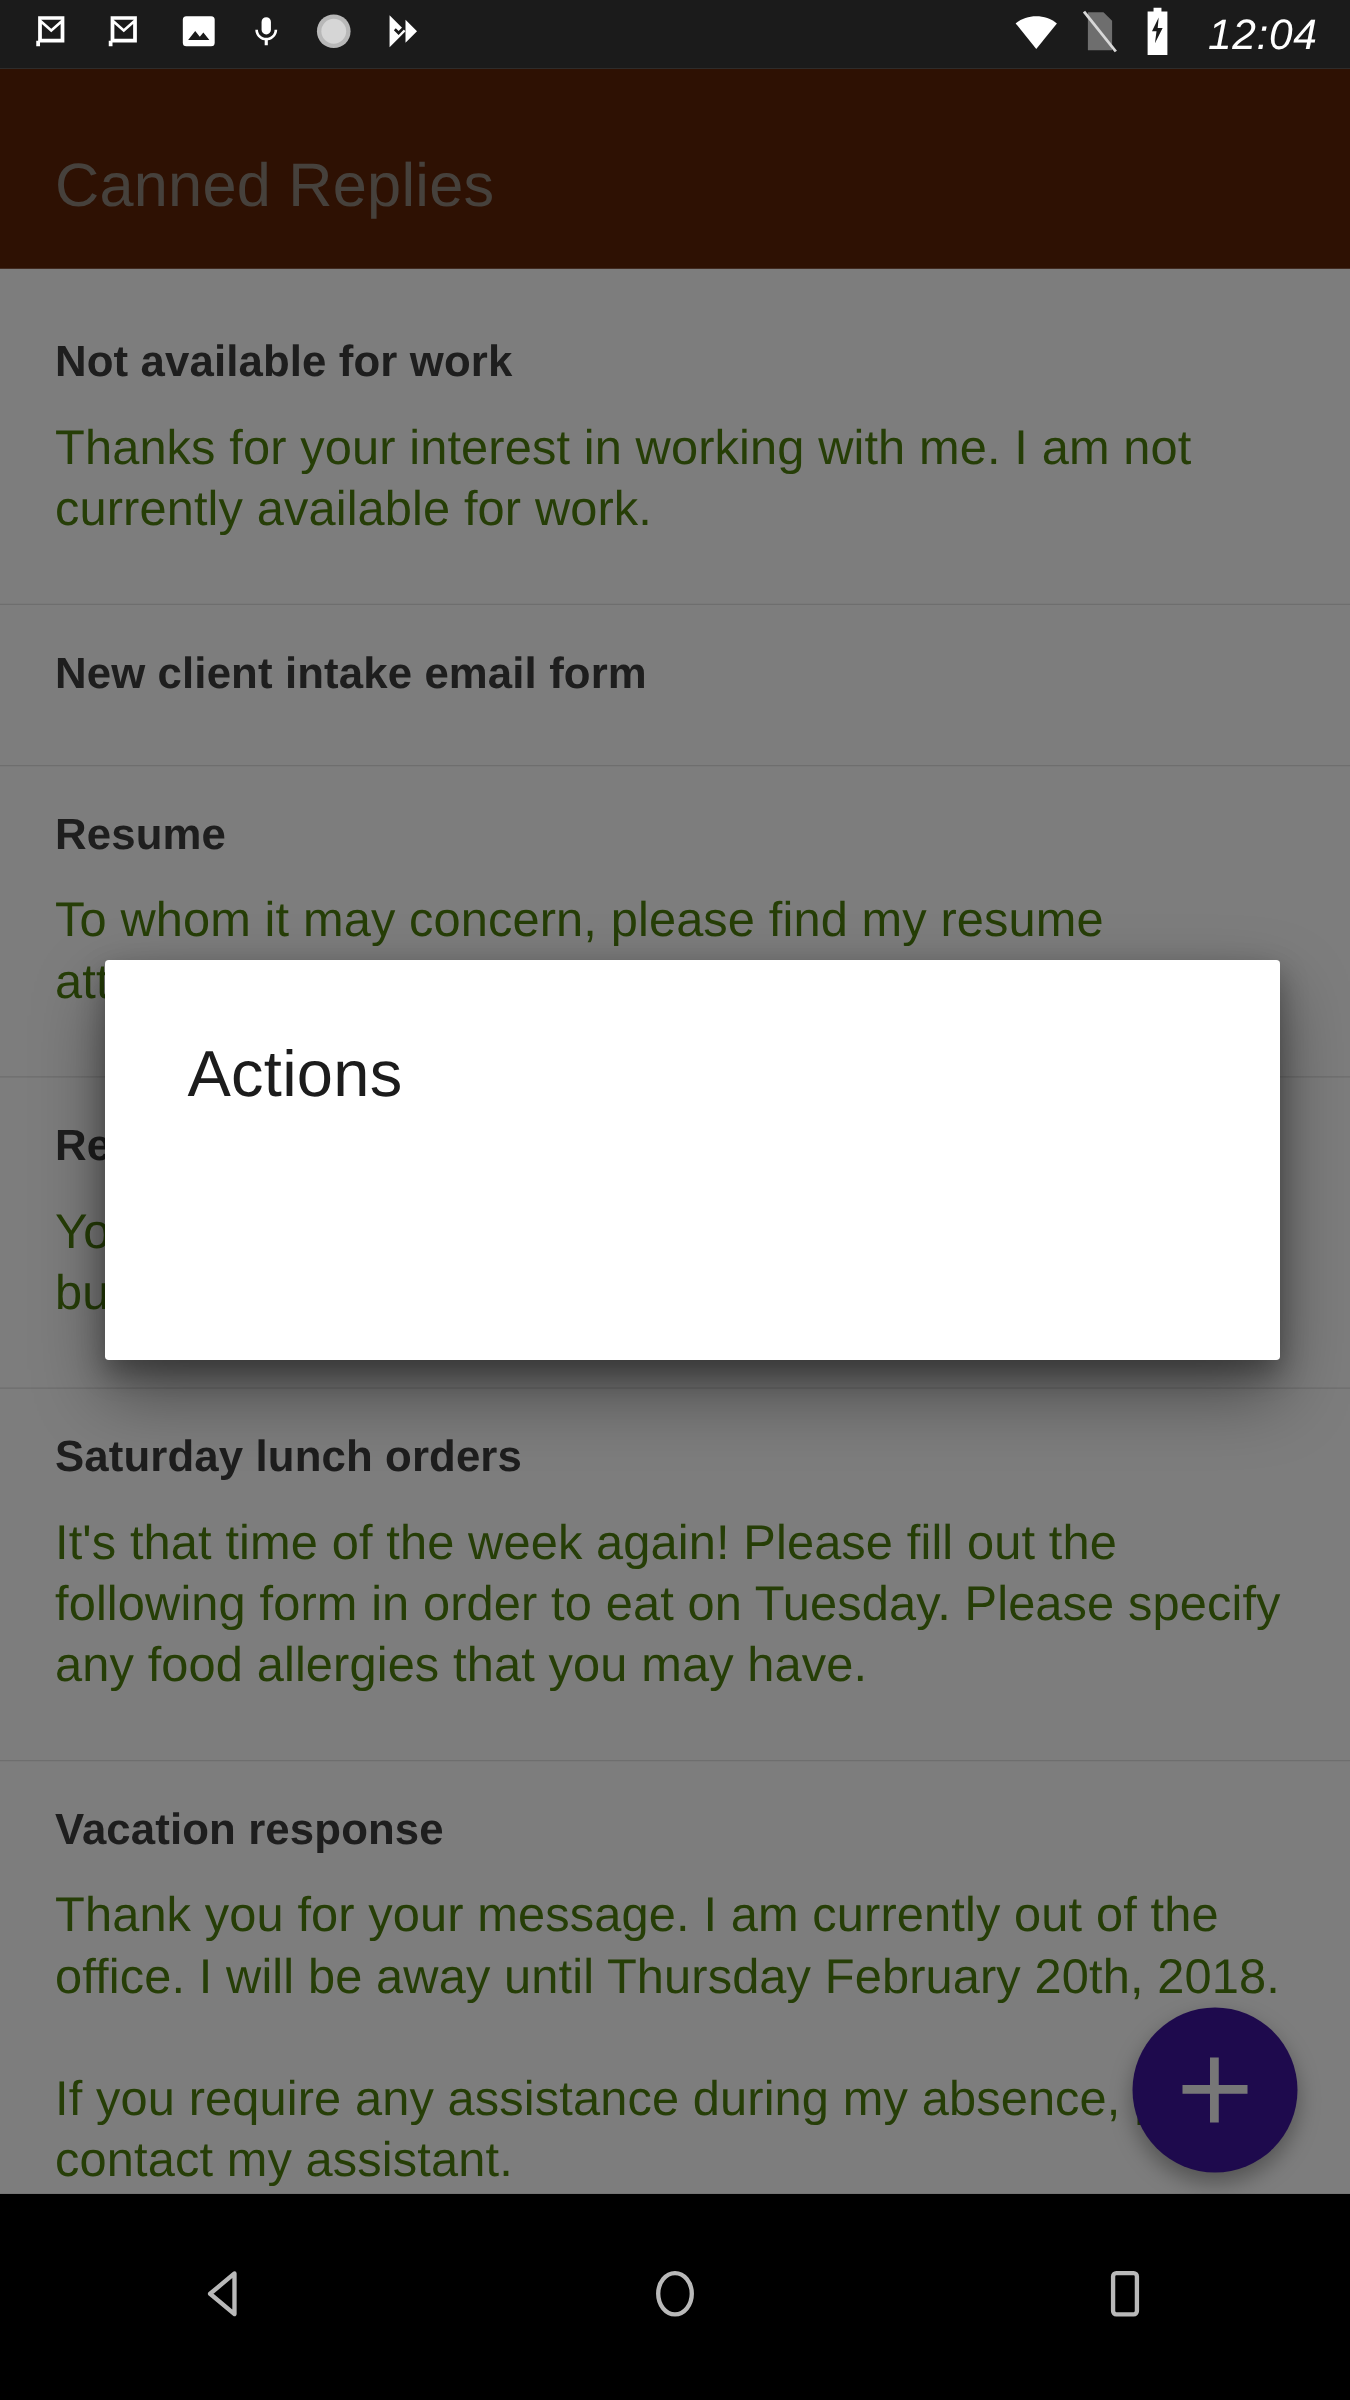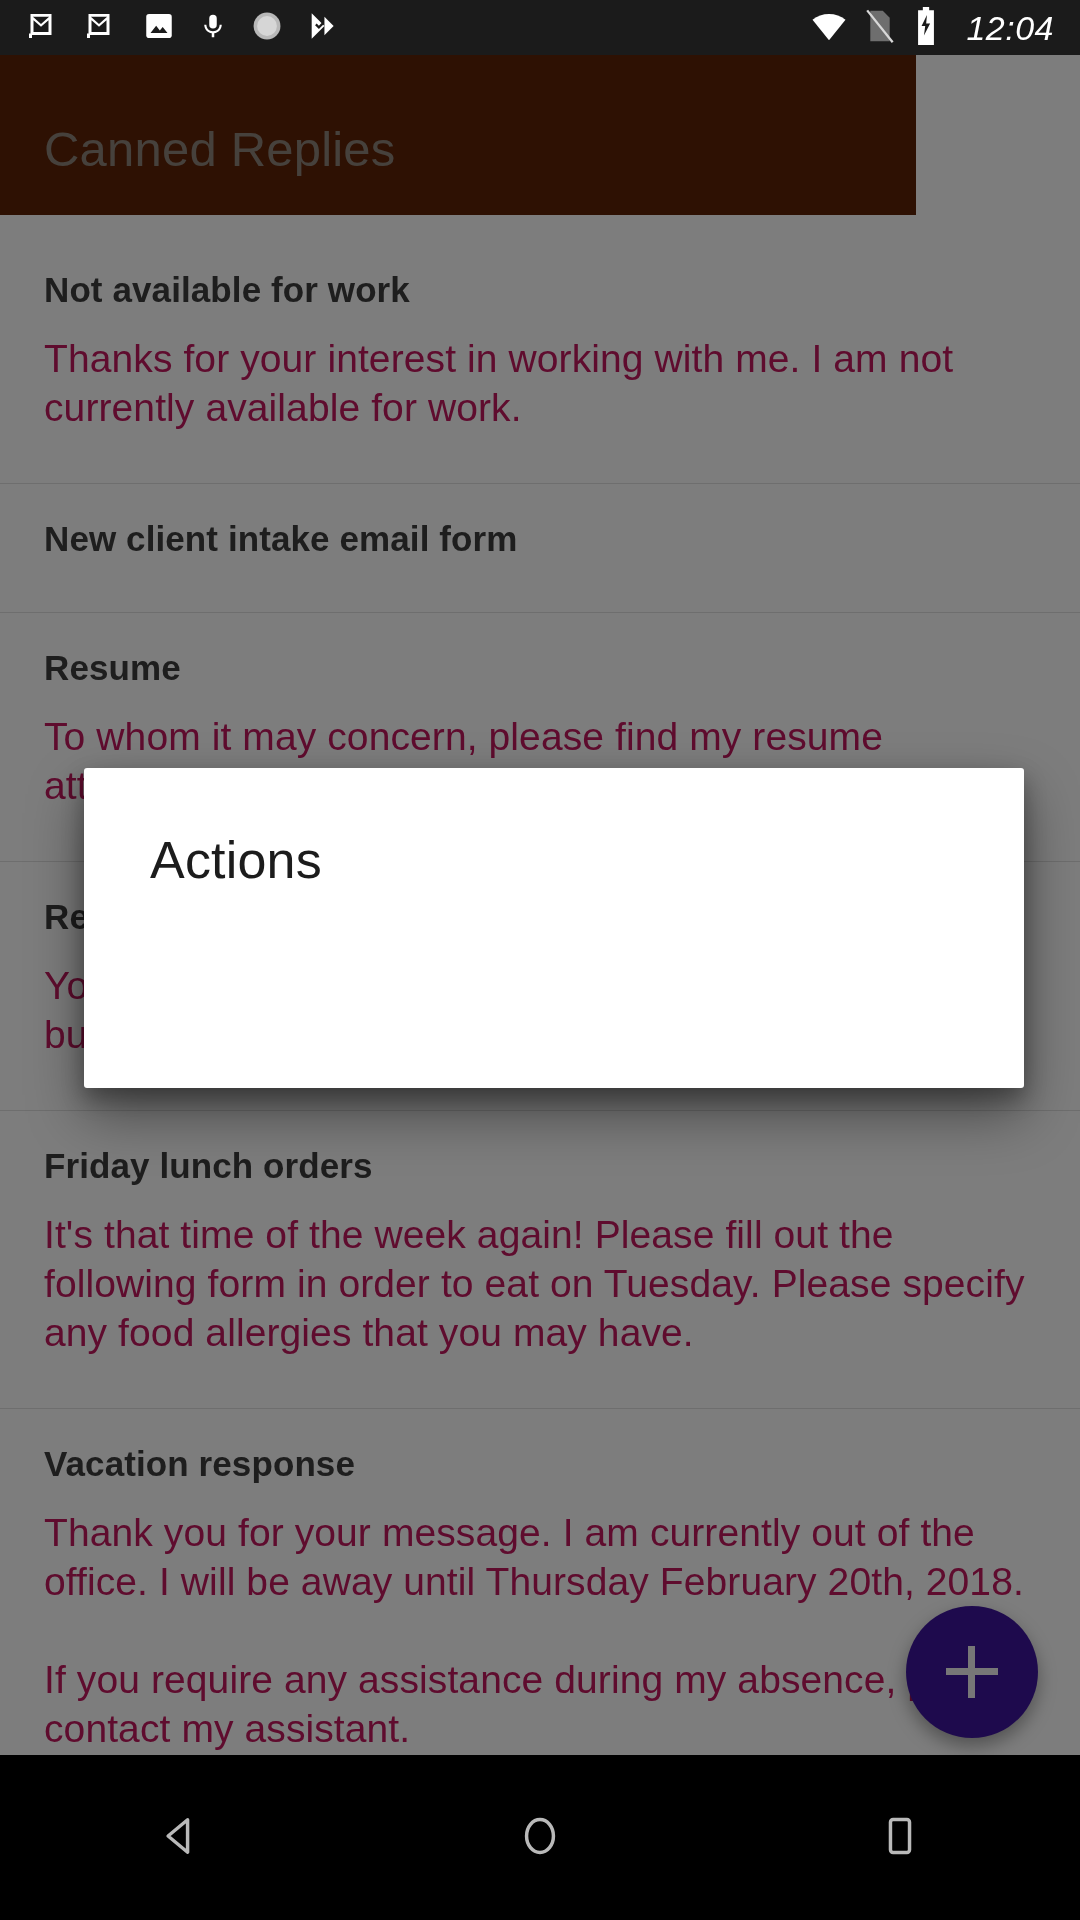--- a/index.html
+++ b/index.html
@@ -19,21 +19,21 @@
   .sb-left{ display:flex; align-items:center; gap:22px; padding-left:26px; flex:1; }
   .sb-right{ display:flex; align-items:center; gap:16px; padding-right:26px;font-style:italic; }
   .sb-ico{ display:block; }
   .sb-clock{
     color:#ffffff; font-size:34px; letter-spacing:0.5px; font-weight:400;
     margin-left:10px; line-height:1;
   }
 
   
   .appbar{
-    position:absolute; top:55px; left:0; width:916px; height:160px;
+    position:absolute; top:55px; left:0; width:1080px; height:160px;
     background:#5c2207; z-index:10;
   }
   .appbar-title{
     position:absolute; left:44px; bottom:38px;
     font-size:49px; font-weight:400; color:#8c8278; letter-spacing:0.2px;
   }
 
   
   .content{
     position:absolute; top:215px; left:0; width:1080px; height:1540px;
@@ -41,21 +41,21 @@
   }
   .row{ position:relative; padding:34px 44px 32px 44px;margin-top:19px; }
   .row + .row::before{
     content:""; position:absolute; top:0; left:0; right:0; height:1px; background:#dcdcdc;
   }
   .row-title{
     font-size:35px; font-weight:700; color:#3d3d3d; line-height:1.25; letter-spacing:0.1px;
   }
   .row-body{
     margin-top:22px;
-    font-size:39px; font-weight:400; color:#be185d; line-height:1.26; letter-spacing:0.1px;
+    font-size:39px; font-weight:400; color:#4d7c0f; line-height:1.26; letter-spacing:0.1px;
     white-space:pre-line;
   }
 
   
   .scrim{
     position:absolute; top:0; left:0; width:1080px; height:1755px;
     background:rgba(0,0,0,0.5); z-index:40; pointer-events:none;
   }
 
   
@@ -182,21 +182,21 @@
     </div>
     <div class="row">
       <div class="row-title">Resume</div>
       <div class="row-body">To whom it may concern, please find my resume attached.</div>
     </div>
     <div class="row">
       <div class="row-title">Refund policy</div>
       <div class="row-body">Your refund request has been received. Please allow 10 business days in order to receive your refund payment.</div>
     </div>
     <div class="row">
-      <div class="row-title">Friday lunch orders</div>
+      <div class="row-title">Saturday lunch orders</div>
       <div class="row-body">It's that time of the week again! Please fill out the following form in order to eat on Tuesday. Please specify any food allergies that you may have.</div>
     </div>
     <div class="row">
       <div class="row-title">Vacation response</div>
       <div class="row-body">Thank you for your message. I am currently out of the office. I will be away until Thursday February 20th, 2018.
 
 If you require any assistance during my absence, please contact my assistant.</div>
     </div>
   </div>
 

